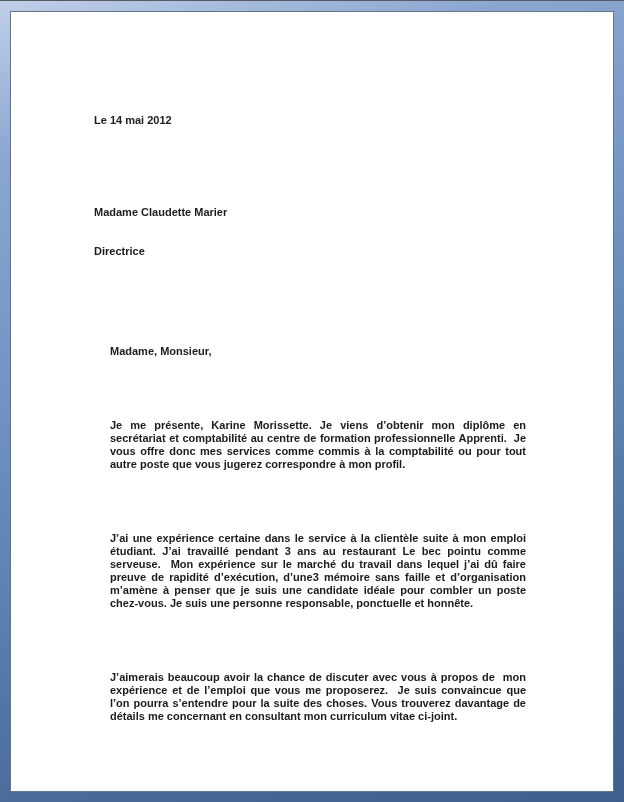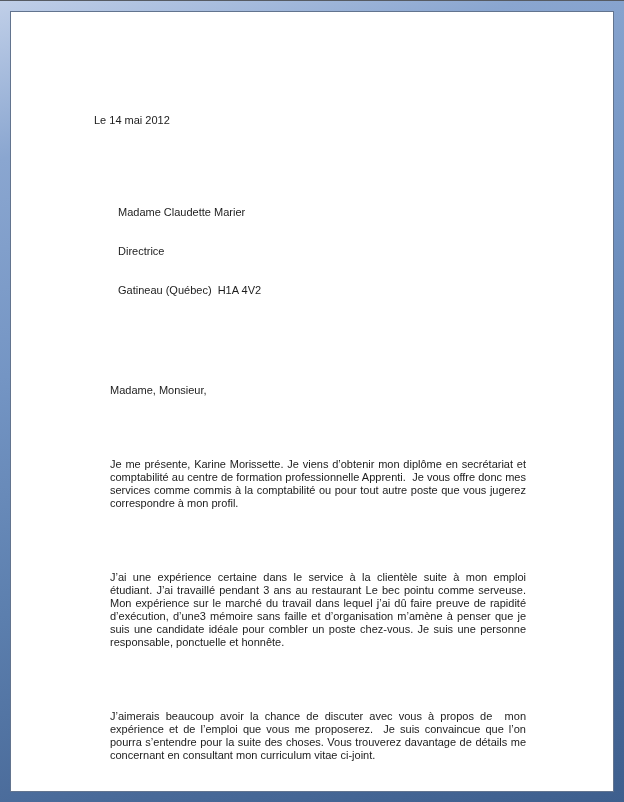--- a/index.html
+++ b/index.html
@@ -28,56 +28,55 @@
       #4a6b9a 82%,
       #3e5f8e 100%);
     border-top: 1px solid #565b63;
   }
   .page {
     width: 100%;
     height: 100%;
     box-sizing: border-box;
     background: #ffffff;
     border: 1px solid #62748f;
+    font-weight: bold;
   }
   .content {
     box-sizing: border-box;
     padding: 63px 71px 0 83px;
     font-size: 11px;
     line-height: 13px;
     letter-spacing: 0;
     white-space: pre-wrap;
   }
   .content p {
     margin: 11px 16px;
   }
   .date {
     margin: 0 0 14px 0 !important;
   }
   .recipient {
     margin-bottom: 11px;
-    margin-left: 24px;
   }
   .just {
     text-align: justify;
   }
 </style>
 </head>
 <body>
 
 <div class="frame">
   <div class="page">
     <div class="content">
 
       <p class="date">Le 14 mai 2012</p>
 
       <div class="recipient">
         <div>Madame Claudette Marier</div>
         <div>Directrice</div>
-        <div>Gatineau (Québec)  H1A 4V2</div>
       </div>
 
       <p>Madame, Monsieur,</p>
 
       <p class="just">Je me présente, Karine Morissette. Je viens d’obtenir mon diplôme en secrétariat et comptabilité au centre de formation professionnelle Apprenti.  Je vous offre donc mes services comme commis à la comptabilité ou pour tout autre poste que vous jugerez correspondre à mon profil.</p>
 
       <p class="just">J’ai une expérience certaine dans le service à la clientèle suite à mon emploi étudiant. J’ai travaillé pendant 3 ans au restaurant Le bec pointu comme serveuse.  Mon expérience sur le marché du travail dans lequel j’ai dû faire preuve de rapidité d’exécution, d’une3 mémoire sans faille et d’organisation m’amène à penser que je suis une candidate idéale pour combler un poste chez-vous. Je suis une personne responsable, ponctuelle et honnête.</p>
 
       <p class="just">J’aimerais beaucoup avoir la chance de discuter avec vous à propos de  mon expérience et de l’emploi que vous me proposerez.  Je suis convaincue que l’on pourra s’entendre pour la suite des choses. Vous trouverez davantage de détails me concernant en consultant mon curriculum vitae ci-joint.</p>
 

